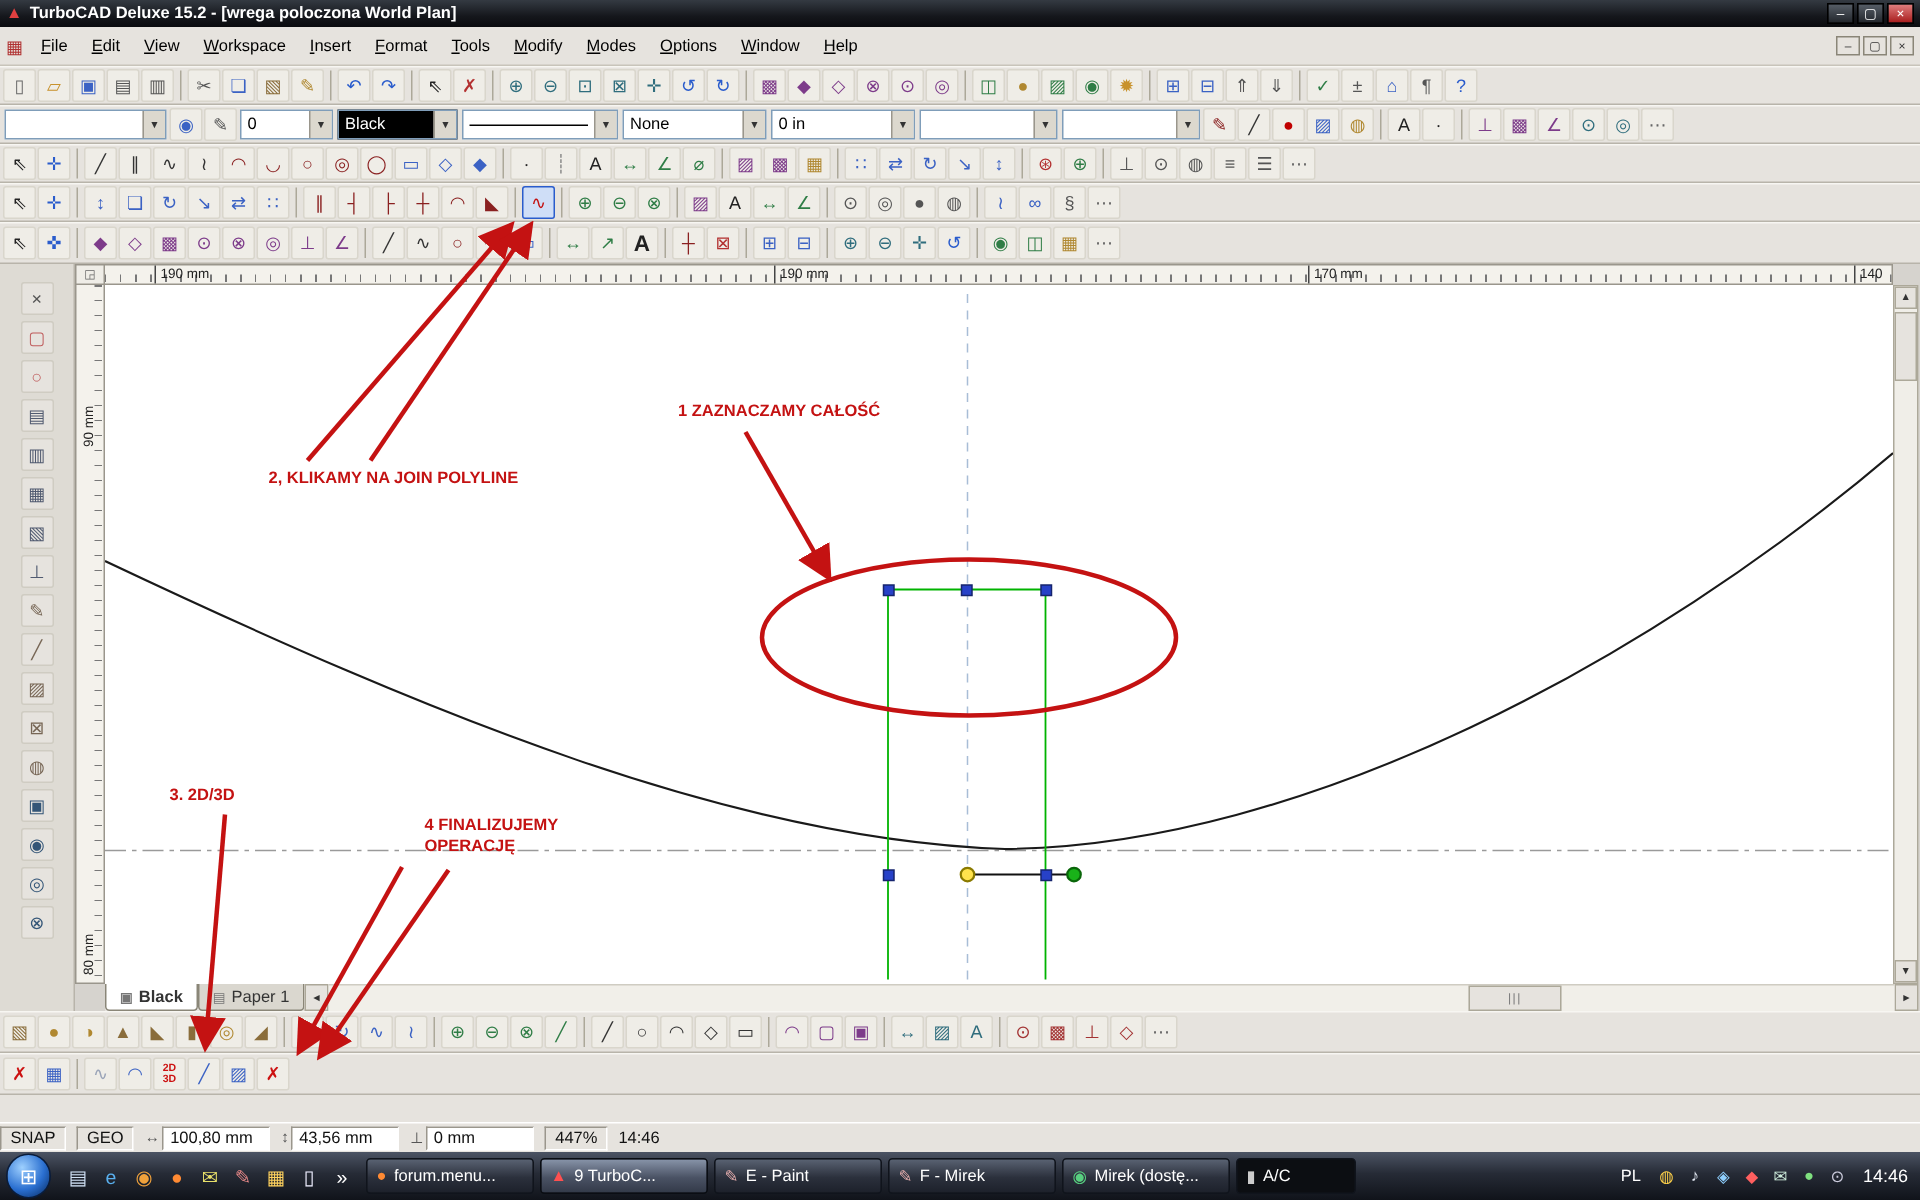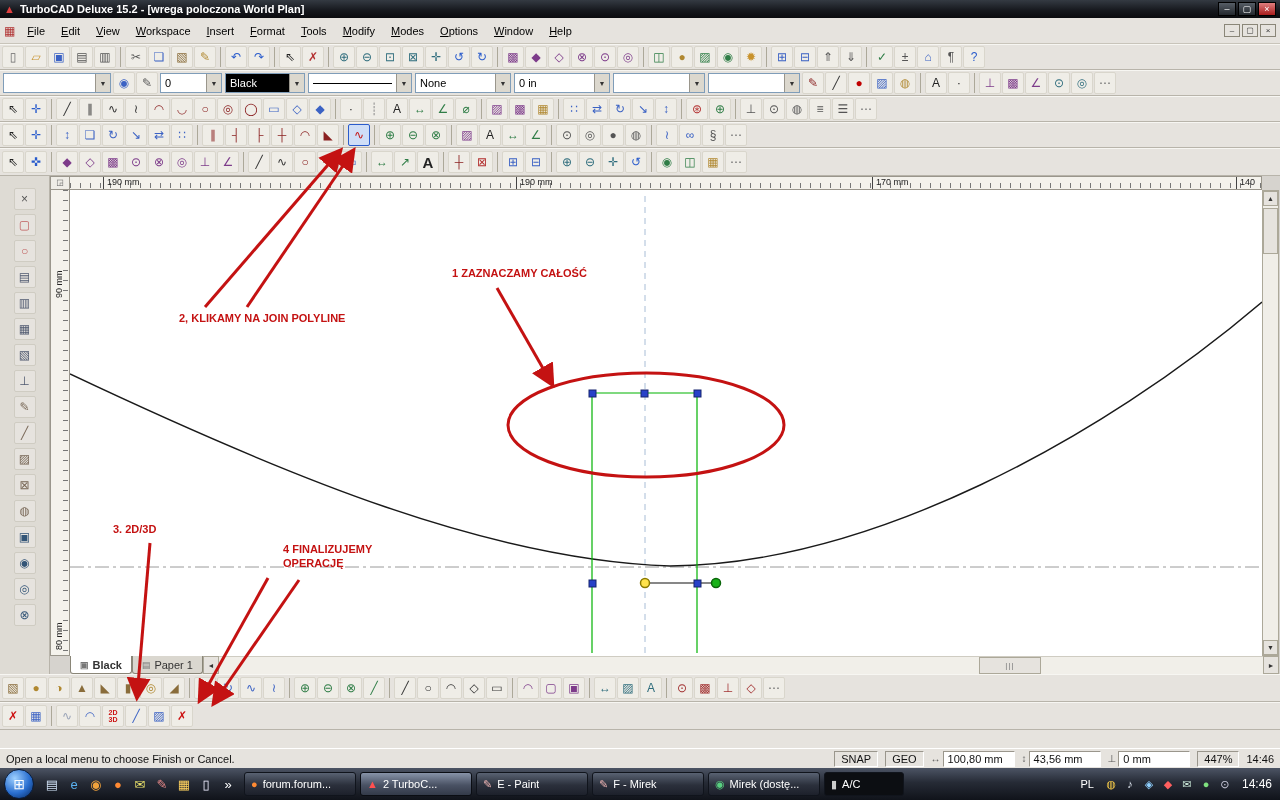--- a/index.html
+++ b/index.html
@@ -535,21 +535,20 @@
         <span class="tbtn" style="color: rgb(59, 98, 196);">◠</span>
         <span class="tbtn mini" style="color: rgb(204, 17, 17);">2D
 3D</span>
         <span class="tbtn" style="color: rgb(59, 98, 196);">╱</span>
         <span class="tbtn" style="color: rgb(59, 98, 196);">▨</span>
         <span class="tbtn" style="color: rgb(204, 17, 17);">✗</span>
       </div>
   </div>
 
   <div id="statusbar">
-    <div class="sb-msg">Open a local menu to choose Finish or Cancel.</div>
     <div class="sb-right">
       <span class="scell">SNAP</span>
       <span class="scell">GEO</span>
       <span class="coord">
         <span class="cic">↔</span>
         <span class="cbox">100,80 mm</span>
       </span>
       <span class="coord">
         <span class="cic">↕</span>
         <span class="cbox">43,56 mm</span>
@@ -574,25 +573,25 @@
         <span class="tbtn" style="color: rgb(255, 138, 51);">●</span>
         <span class="tbtn" style="color: rgb(232, 224, 106);">✉</span>
         <span class="tbtn" style="color: rgb(232, 136, 136);">✎</span>
         <span class="tbtn" style="color: rgb(255, 210, 94);">▦</span>
         <span class="tbtn" style="color: rgb(238, 238, 255);">▯</span>
         <span class="tbtn" style="color: rgb(255, 255, 255);">»</span>
       </div>
     <div id="taskbtns">
         <div class="taskbtn">
           <span class="tbico" style="color: rgb(255, 138, 51);">●</span>
-          <span class="tblabel">forum.forum...</span>
+          <span class="tblabel">forum.menu...</span>
         </div>
         <div class="taskbtn active">
           <span class="tbico" style="color: rgb(255, 80, 80);">▲</span>
-          <span class="tblabel">2 TurboC...</span>
+          <span class="tblabel">9 TurboC...</span>
         </div>
         <div class="taskbtn">
           <span class="tbico" style="color: rgb(232, 176, 176);">✎</span>
           <span class="tblabel">E - Paint</span>
         </div>
         <div class="taskbtn">
           <span class="tbico" style="color: rgb(232, 176, 176);">✎</span>
           <span class="tblabel">F - Mirek</span>
         </div>
         <div class="taskbtn">

